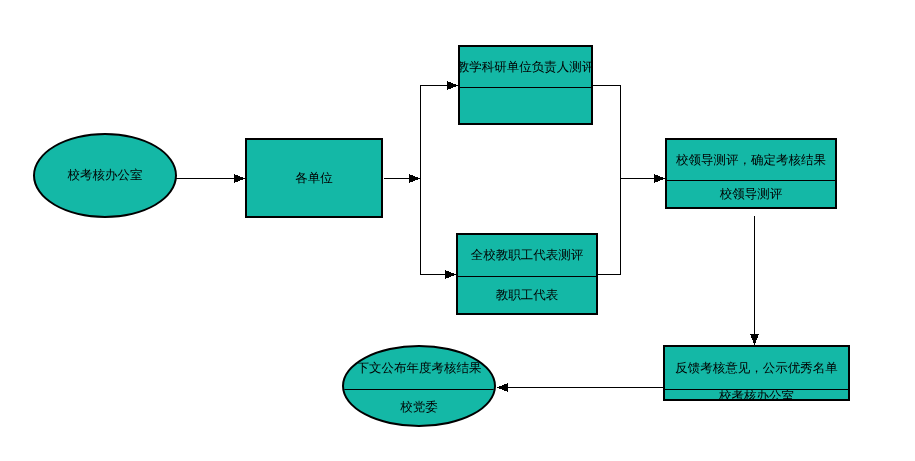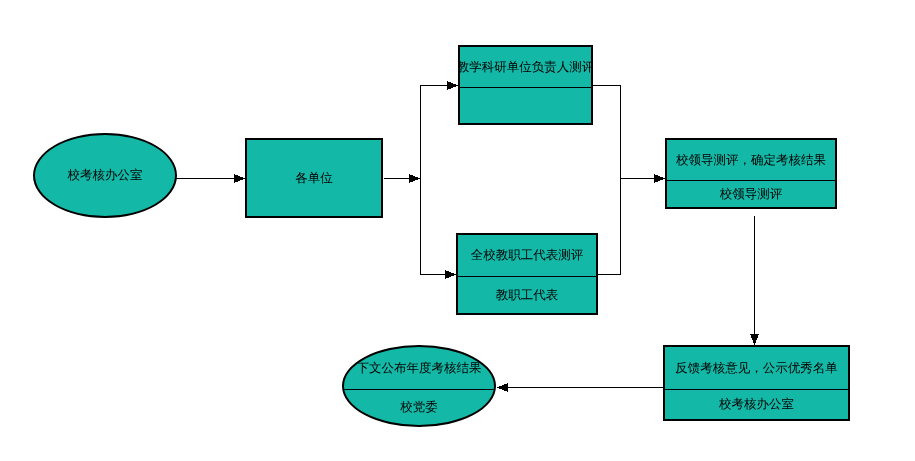--- a/index.html
+++ b/index.html
@@ -99,21 +99,21 @@
   <div class="node" style="left:456px;top:233px;width:142px;height:82px">
     <div class="cell top" style="height:41px">全校教职工代表测评</div>
     <div class="cell">教职工代表</div>
   </div>
 
   <div class="node" style="left:665px;top:138px;width:172px;height:71px">
     <div class="cell top" style="height:40px">校领导测评，确定考核结果</div>
     <div class="cell">校领导测评</div>
   </div>
 
-  <div class="node" style="left:663px;top:345px;width:187px;height:76px">
+  <div class="node" style="left:663px;top:345px;width:187px;height:56px">
     <div class="cell top" style="height:42px">反馈考核意见，公示优秀名单</div>
     <div class="cell">校考核办公室</div>
   </div>
 
   <div class="node ellipse" style="left:342px;top:345px;width:154px;height:82px">
     <div class="cell top" style="height:42px">下文公布年度考核结果</div>
     <div class="cell">校党委</div>
   </div>
 
 </div>

